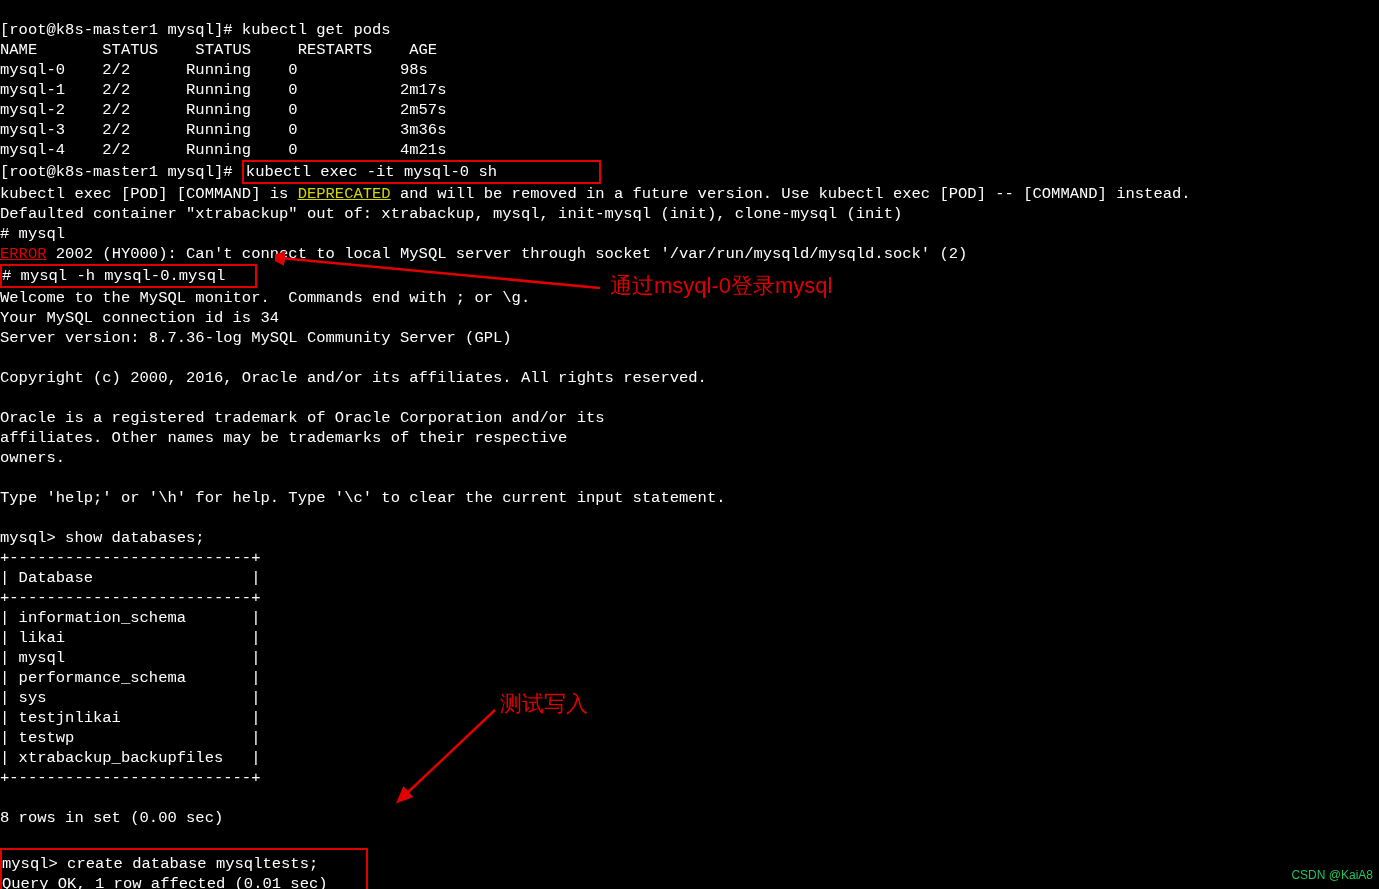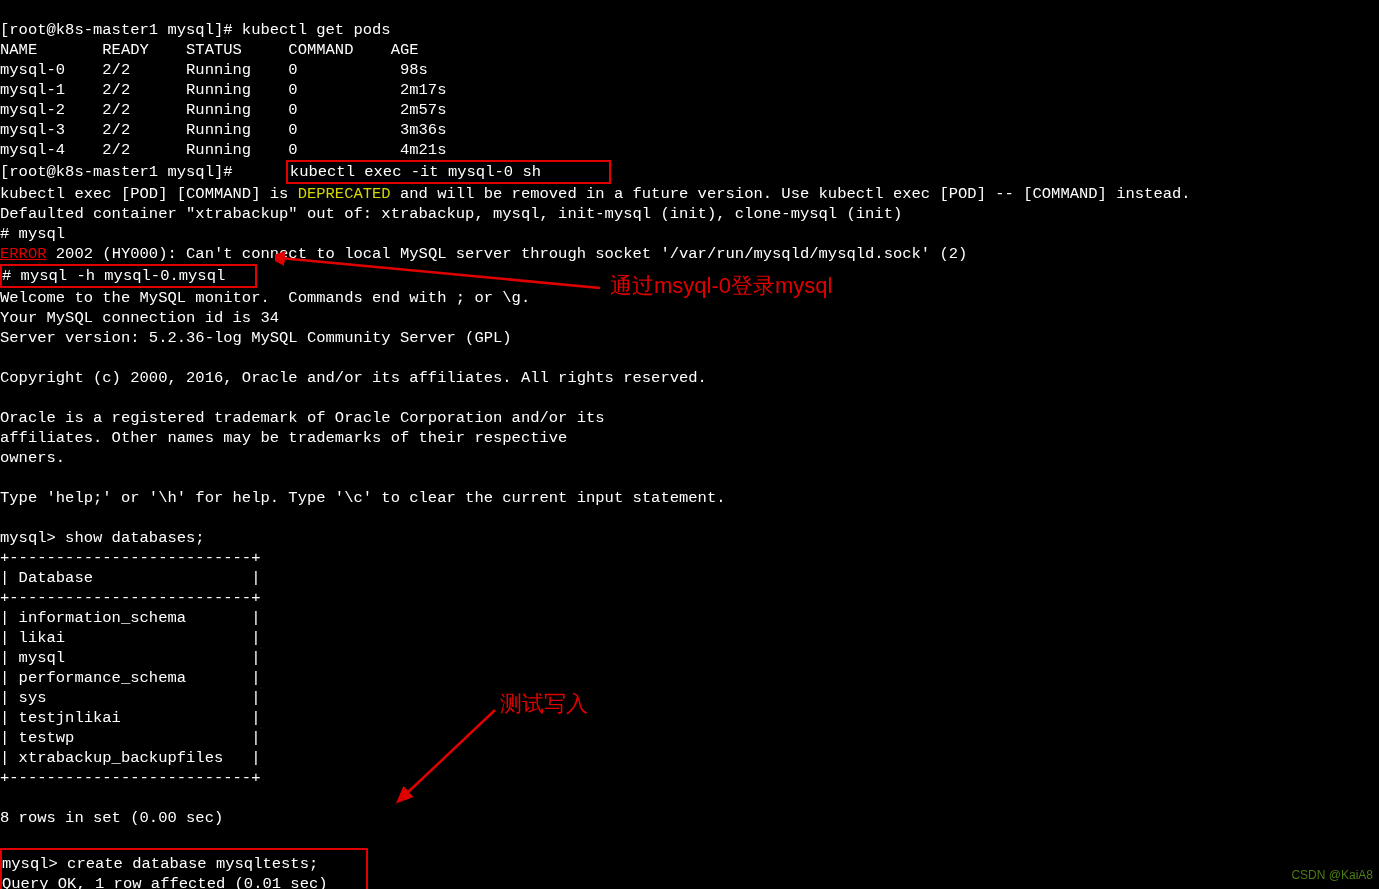--- a/index.html
+++ b/index.html
@@ -12,21 +12,21 @@
     line-height: 20px;
     width: 1379px;
     height: 889px;
     overflow: hidden;
   }
   .terminal {
     white-space: pre;
     padding: 0;
     position: relative;
   }
-  .yellow { color: #d7d700; }
+  .yellow { color: #d7d700; text-decoration: underline; }
   .red    { color: #e00000; text-decoration: underline; }
   .redbox {
     border: 2px solid #e00000;
     display: inline-block;
     box-sizing: border-box;
   }
   .annotation {
     position: absolute;
     color: #e00000;
     font-family: "SimSun","Microsoft YaHei",sans-serif;
@@ -34,45 +34,45 @@
     pointer-events: none;
   }
   svg.arrow {
     position: absolute;
     pointer-events: none;
   }
   .watermark {
     position: absolute;
     right: 6px;
     bottom: 4px;
-    color: #4d7c0f;
+    color: #22c55e;
     font-size: 12px;
     font-family: sans-serif;
   }
 </style>
 </head>
 <body>
 
 <div class="terminal">
 <span>[root@k8s-master1 mysql]# kubectl get pods</span>
-<span id="pods-header">NAME       READY    STATUS     COMMAND    AGE</span>
+<span id="pods-header">NAME       STATUS    STATUS     RESTARTS    AGE</span>
 <span id="pods-rows">mysql-0    2/2      Running    0           98s
 mysql-1    2/2      Running    0           2m17s
 mysql-2    2/2      Running    0           2m57s
 mysql-3    2/2      Running    0           3m36s
 mysql-4    2/2      Running    0           4m21s</span>
-<span>[root@k8s-master1 mysql]# </span><span class="redbox" style="padding:0 68px 0 2px;margin-left:44px;"><span>kubectl exec -it mysql-0 sh</span></span>
+<span>[root@k8s-master1 mysql]# </span><span class="redbox" style="padding:0 102px 0 2px;"><span>kubectl exec -it mysql-0 sh</span></span>
 <span>kubectl exec [POD] [COMMAND] is </span><span class="yellow">DEPRECATED</span><span> and will be removed in a future version. Use kubectl exec [POD] -- [COMMAND] instead.</span>
 <span>Defaulted container "xtrabackup" out of: xtrabackup, mysql, init-mysql (init), clone-mysql (init)</span>
 <span># mysql</span>
 <span class="red">ERROR</span><span> 2002 (HY000): Can't connect to local MySQL server through socket '/var/run/mysqld/mysqld.sock' (2)</span>
 <span class="redbox" style="padding:0 30px 0 0;"><span># </span><span>mysql -h mysql-0.mysql</span></span>
 <span>Welcome to the MySQL monitor.  Commands end with ; or \g.</span>
 <span>Your MySQL connection id is 34</span>
-<span>Server version: 5.2.36-log MySQL Community Server (GPL)</span>
+<span>Server version: 8.7.36-log MySQL Community Server (GPL)</span>
 
 <span>Copyright (c) 2000, 2016, Oracle and/or its affiliates. All rights reserved.</span>
 
 <span>Oracle is a registered trademark of Oracle Corporation and/or its</span>
 <span>affiliates. Other names may be trademarks of their respective</span>
 <span>owners.</span>
 
 <span>Type 'help;' or '\h' for help. Type '\c' to clear the current input statement.</span>
 
 <span>mysql&gt; show databases;</span>

